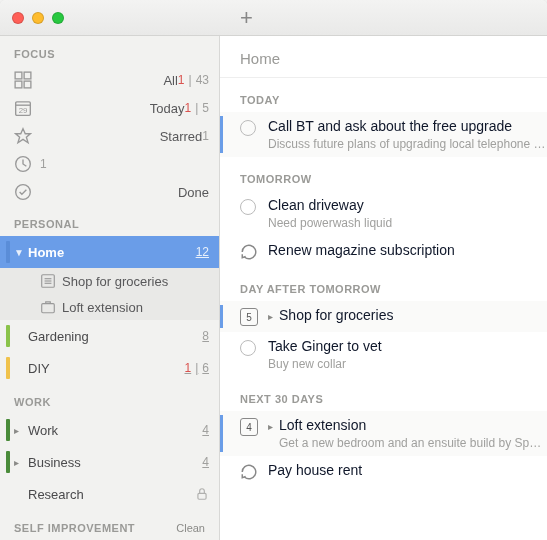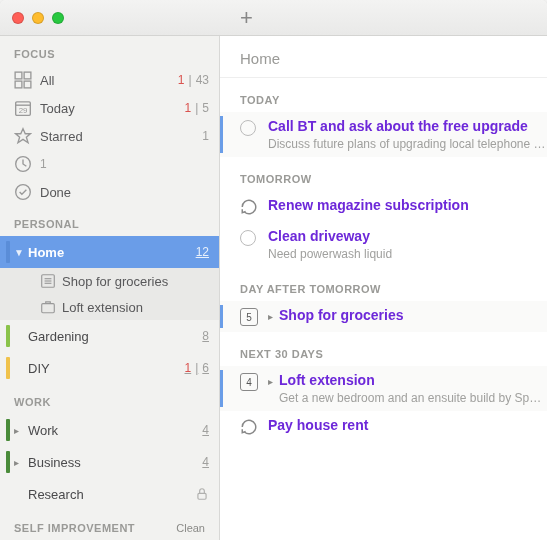--- a/index.html
+++ b/index.html
@@ -11,21 +11,21 @@
 .dot.red { background: #ff5f57; }
 .dot.yellow { background: #febc2e; }
 .dot.green { background: #28c840; }
 .plus { position: absolute; left: 240px; font-size: 22px; font-weight: 300; color: #888; }
 .body { flex: 1; display: flex; overflow: hidden; }
 .sidebar { width: 220px; background: #f2f2f0; border-right: 1px solid #d8d8d6; display: flex; flex-direction: column; overflow-y: auto; font-size: 13px; }
 .section-header { font-size: 11px; font-weight: 600; color: #9a9a97; letter-spacing: 0.5px; padding: 12px 14px 6px; display: flex; justify-content: space-between; align-items: center; }
 .section-header .show { font-size: 11px; color: #8a8a87; font-weight: 400; text-transform: none; letter-spacing: 0; }
 .nav-item { display: flex; align-items: center; padding: 5px 10px 5px 14px; color: #58585a; cursor: pointer; position: relative; }
 .nav-item .icon { width: 18px; height: 18px; margin-right: 8px; display: flex; justify-content: center; color: #999; flex-shrink: 0; }
-.nav-item .label { flex: 1; white-space: nowrap; overflow: hidden; text-overflow: ellipsis; }
+.nav-item .label { flex: 1; white-space: nowrap; overflow: hidden; text-overflow: ellipsis; text-align: right; }
 .nav-item .counts { font-size: 12px; color: #a0a09e; display: flex; gap: 4px; }
 .nav-item .counts .red { color: #d9534f; }
 .list-item-side { display: flex; align-items: center; padding: 5px 10px 5px 6px; color: #4a4a4c; position: relative; }
 .list-item-side .stripe { width: 4px; height: 22px; margin-right: 4px; border-radius: 1px; flex-shrink: 0; }
 .stripe.green { background: #8bc34a; }
 .stripe.yellow { background: #f0c24b; }
 .stripe.dgreen { background: #4a8b3a; }
 .list-item-side .disclosure { width: 10px; font-size: 10px; color: #8a8a87; margin-right: 4px; flex-shrink: 0; }
 .list-item-side .label { flex: 1; white-space: nowrap; overflow: hidden; text-overflow: ellipsis; }
 .list-item-side .counts { font-size: 12px; color: #a0a09e; display: flex; gap: 4px; text-decoration: underline; }
@@ -40,21 +40,21 @@
 .main { flex: 1; background: #fff; display: flex; flex-direction: column; overflow: hidden; }
 .main-header { padding: 14px 20px 10px; font-size: 15px; color: #9a9a97; border-bottom: 1px solid #eee; }
 .tasks { flex: 1; overflow-y: auto; padding: 0 0 20px; }
 .group-header { font-size: 11px; font-weight: 600; color: #9a9a97; letter-spacing: 0.5px; padding: 16px 20px 6px; }
 .task { display: flex; align-items: flex-start; padding: 6px 0 6px 20px; position: relative; }
 .task .marker { position: absolute; left: 0; top: 4px; bottom: 4px; width: 3px; }
 .task .circle { width: 16px; height: 16px; border: 1.5px solid #bbb; border-radius: 50%; margin-right: 12px; margin-top: 2px; flex-shrink: 0; }
 .task .date-badge { width: 18px; height: 18px; border: 1px solid #888; border-radius: 3px; font-size: 10px; color: #555; display: flex; align-items: center; justify-content: center; margin-right: 10px; margin-top: 1px; flex-shrink: 0; font-weight: 500; }
 .task .repeat { width: 18px; height: 18px; margin-right: 10px; margin-top: 1px; flex-shrink: 0; display: flex; align-items: center; justify-content: center; color: #888; }
 .task .content { flex: 1; min-width: 0; }
-.task .title { font-size: 14px; color: #6d28d9; white-space: nowrap; overflow: hidden; text-overflow: ellipsis; font-weight: bold; }
+.task .title { font-size: 14px; color: #0f172a; white-space: nowrap; overflow: hidden; text-overflow: ellipsis; }
 .task .note { font-size: 12px; color: #a0a09e; margin-top: 3px; white-space: nowrap; overflow: hidden; text-overflow: ellipsis; }
 .task.sel { background: #fafaf9; }
 .task.sel .marker { background: #6a9de8; }
 .task .disclosure-r { font-size: 10px; color: #8a8a87; margin-right: 6px; margin-top: 4px; }
 svg { width: 100%; height: 100%; }
 </style>
 </head>
 <body>
 
 <div class="window">
@@ -238,45 +238,53 @@
             <div class="marker"></div>
             <div class="circle"></div>
             <div class="content">
               <div class="title">Call BT and ask about the free upgrade</div>
               <div class="note">Discuss future plans of upgrading local telephone exc</div>
             </div>
           </div>
           <div class="group-header">TOMORROW</div>
           <div class="task">
             <div class="marker"></div>
+            <div class="circle"></div>
+            <div class="content">
+              <div class="title">Clean driveway</div>
+              <div class="note">Need powerwash liquid</div>
+            </div>
+          </div>
+          <div class="task">
+            <div class="marker"></div>
             <div class="repeat">
               <svg viewBox="0 0 16 16" fill="none" stroke="currentColor" stroke-width="1.3">
                 <path d="M2 8 a6 6 0 1 1 2 4.5"></path>
                 <polyline points="2,10 2,13 5,12"></polyline>
               </svg>
             </div>
             <div class="content">
               <div class="title">Renew magazine subscription</div>
             </div>
           </div>
-          <div class="task">
-            <div class="marker"></div>
-            <div class="circle"></div>
-            <div class="content">
-              <div class="title">Clean driveway</div>
-              <div class="note">Need powerwash liquid</div>
-            </div>
-          </div>
           <div class="group-header">DAY AFTER TOMORROW</div>
           <div class="task sel">
             <div class="marker"></div>
             <div class="date-badge">5</div>
             <div class="disclosure-r">▸</div>
             <div class="content">
               <div class="title">Shop for groceries</div>
+            </div>
+          </div>
+          <div class="task">
+            <div class="marker"></div>
+            <div class="circle"></div>
+            <div class="content">
+              <div class="title">Take Ginger to vet</div>
+              <div class="note">Buy new collar</div>
             </div>
           </div>
           <div class="group-header">NEXT 30 DAYS</div>
           <div class="task sel">
             <div class="marker"></div>
             <div class="date-badge">4</div>
             <div class="disclosure-r">▸</div>
             <div class="content">
               <div class="title">Loft extension</div>
               <div class="note">Get a new bedroom and an ensuite build by Spec B</div>

